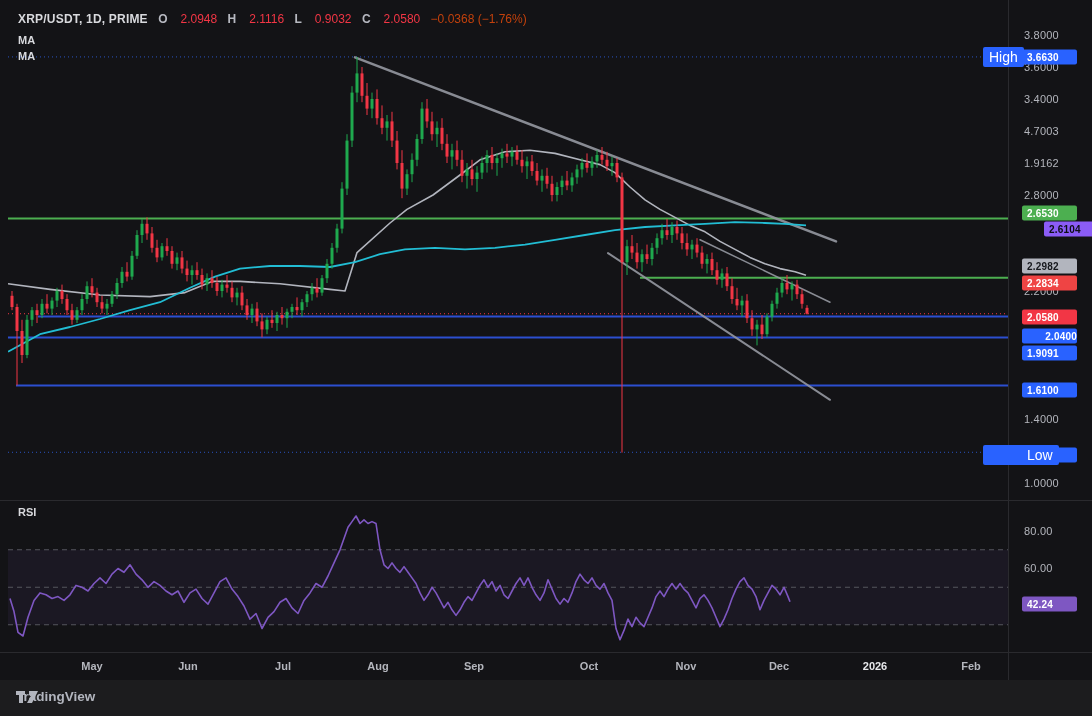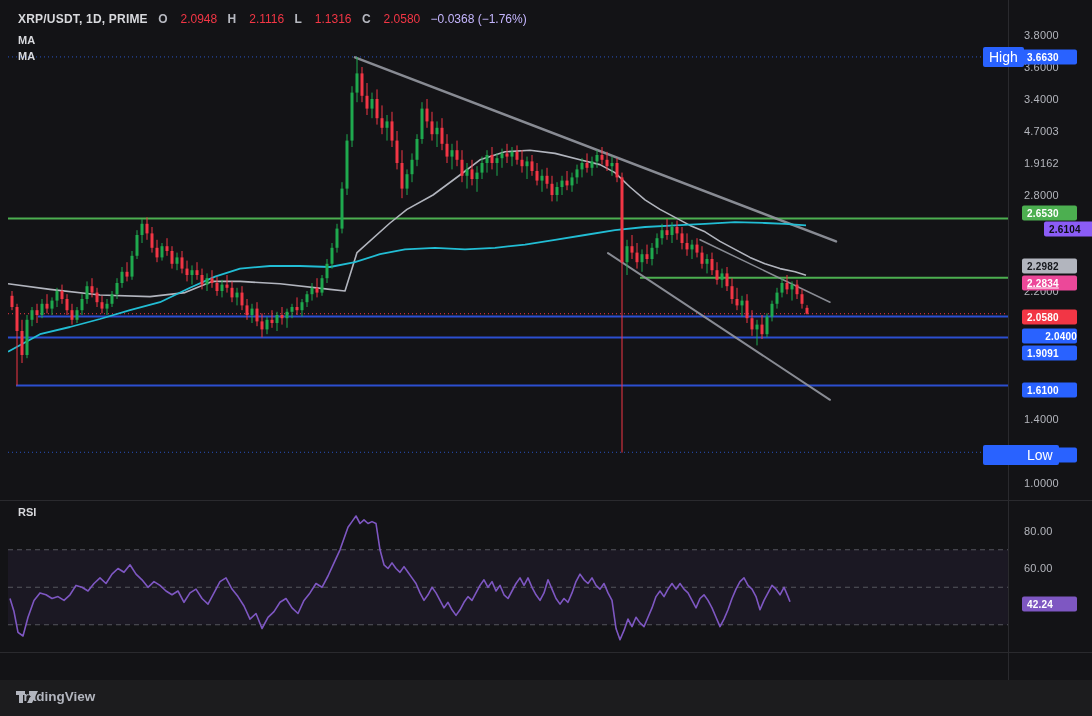--- a/index.html
+++ b/index.html
@@ -7,21 +7,21 @@
   #app{position:relative;width:1092px;height:716px;background:#1c1c1e;overflow:hidden;}
   #chart{position:absolute;left:0;top:0;width:1092px;height:680px;background:#131316;}
   #mainPane{position:absolute;left:8px;top:0;width:1000px;height:500px;}
   #rsiPane{position:absolute;left:8px;top:500px;width:1000px;height:152px;}
   .sep-h{position:absolute;left:0;width:1092px;height:1px;background:#2a2a2e;}
   .sep-v{position:absolute;top:0;left:1008px;width:1px;height:680px;background:#2a2a2e;}
   #legend{position:absolute;left:18px;top:12px;z-index:5;font-size:12px;color:#d8d9dd;white-space:nowrap;}
   #legend .sym{font-weight:700;letter-spacing:.2px;}
   #legend .lbl{color:#b7b9c1;margin-left:7px;font-weight:700;}
   #legend .val{color:#f23645;padding-left:13px;}
-  #legend .chg{color:#c4b5fd;margin-left:7px;}
+  #legend .chg{color:#c2410c;margin-left:7px;}
   .ma-row{position:absolute;left:18px;z-index:5;font-size:11px;font-weight:700;color:#d8d9dd;}
   #rsiTitle{position:absolute;left:10px;top:6px;z-index:5;font-size:11px;font-weight:700;color:#d8d9dd;}
   #priceAxis{position:absolute;left:1009px;top:0;width:83px;height:680px;}
   .tick{position:absolute;left:15px;transform:translateY(-50%);font-size:11px;color:#b4b6bd;letter-spacing:.2px;}
   .badge{position:absolute;left:13px;transform:translateY(-50%);width:50px;font-size:10px;font-weight:700;
          padding:2px 0 2px 5px;border-radius:2px;letter-spacing:.2px;}
   .side-label{position:absolute;transform:translateY(-50%);font-size:14px;font-weight:400;color:#fff;
               padding:2px 6px;border-radius:2px;z-index:6;}
   #timeAxis{position:absolute;left:8px;top:652px;width:1000px;height:28px;}
   .month{position:absolute;top:8px;transform:translateX(-50%);font-size:11px;font-weight:700;color:#b4b6bd;}
@@ -383,21 +383,21 @@
           <line x1="0" x2="1000" y1="124.75" y2="124.75" stroke="#55565e" stroke-width="1" stroke-dasharray="5,4"></line>
           <path d="M2 98.5 L6 111.6 L10 132.3 L15 136.0 L20 117.3 L26 100.4 L32 92.9 L38 94.8 L44 98.5 L50 96.6 L56 100.4 L62 94.8 L68 85.4 L74 87.3 L80 91.0 L86 83.5 L92 77.9 L98 83.5 L104 74.1 L110 68.5 L116 72.3 L122 64.8 L128 74.1 L134 79.8 L140 87.3 L146 81.6 L152 85.4 L158 91.0 L164 94.8 L170 91.0 L176 102.3 L182 92.9 L188 89.1 L194 98.5 L200 104.1 L206 92.9 L212 81.6 L218 77.9 L224 89.1 L230 96.6 L236 106.0 L242 119.1 L248 113.5 L254 128.5 L260 117.3 L266 111.6 L272 102.3 L278 98.5 L284 107.9 L290 113.5 L296 100.4 L302 92.9 L308 83.5 L314 87.3 L320 76.0 L326 62.9 L332 49.8 L336 38.5 L340 27.3 L344 21.6 L348 16.0 L352 23.5 L356 19.8 L360 23.5 L364 21.6 L368 23.5 L372 49.8 L376 64.8 L380 68.5 L384 62.9 L388 68.5 L392 72.3 L396 66.6 L400 72.3 L404 77.9 L408 83.5 L412 92.9 L416 100.4 L420 94.8 L424 87.3 L428 92.9 L432 100.4 L436 107.9 L440 102.3 L444 109.8 L448 115.4 L452 109.8 L456 102.3 L460 96.6 L464 100.4 L468 92.9 L472 85.4 L476 79.8 L480 87.3 L484 81.6 L488 91.0 L492 85.4 L496 94.8 L500 98.5 L504 91.0 L508 83.5 L512 77.9 L516 85.4 L520 77.9 L524 87.3 L528 94.8 L532 100.4 L536 92.9 L540 79.8 L544 89.1 L548 98.5 L552 104.1 L556 98.5 L560 102.3 L564 92.9 L568 81.6 L572 74.1 L576 79.8 L580 83.5 L584 77.9 L588 85.4 L592 89.1 L596 83.5 L600 92.9 L604 100.4 L608 128.5 L612 139.8 L616 130.4 L620 119.1 L624 126.6 L628 117.3 L632 122.9 L636 126.6 L640 117.3 L644 107.9 L648 96.6 L652 91.0 L656 96.6 L660 89.1 L664 83.5 L668 89.1 L672 83.5 L676 89.1 L680 92.9 L684 100.4 L688 107.9 L692 98.5 L696 94.8 L700 100.4 L704 107.9 L708 117.3 L712 126.6 L716 119.1 L720 109.8 L724 98.5 L728 89.1 L732 81.6 L736 77.9 L740 85.4 L744 89.1 L748 96.6 L752 109.8 L756 100.4 L760 92.9 L764 85.4 L768 89.1 L772 94.8 L776 87.3 L780 96.6 L782 101.8" fill="none" stroke="#7e57c2" stroke-width="1.6" stroke-linejoin="round"></path>
         </svg>
       <div id="rsiTitle">RSI</div>
     </div>
 
     <div id="legend">
       <span class="sym">XRP/USDT, 1D, PRIME</span>
       <span class="lbl">O</span><span class="val">2.0948</span>
       <span class="lbl">H</span><span class="val">2.1116</span>
-      <span class="lbl">L</span><span class="val">1.1316</span>
+      <span class="lbl">L</span><span class="val">0.9032</span>
       <span class="lbl">C</span><span class="val">2.0580</span>
       <span class="chg">−0.0368 (−1.76%)</span>
     </div>
     <div class="ma-row" style="top:34px">MA</div>
     <div class="ma-row" style="top:50px">MA</div>
 
     <div class="sep-h" style="top:500px"></div>
     <div class="sep-h" style="top:652px"></div>
     <div class="sep-v"></div>
 
@@ -412,28 +412,40 @@
         <div class="tick" style="top: 355px;">1.8000</div>
         <div class="tick" style="top: 419px;">1.4000</div>
         <div class="tick" style="top: 483px;">1.0000</div>
         <div class="tick" style="top: 531px;">80.00</div>
         <div class="tick" style="top: 568px;">60.00</div>
         <div class="side-label" style="background: rgb(41, 98, 255); left: -26px; top: 57px;">High</div>
         <div class="badge" style="top: 57px; background: rgb(41, 98, 255); color: rgb(255, 255, 255);">3.6630</div>
         <div class="badge" style="top: 213px; background: rgb(76, 175, 80); color: rgb(255, 255, 255);">2.6530</div>
         <div class="badge" style="top: 229px; background: #8b5cf6; color: rgb(12, 14, 21); margin-left: 22px;">2.6104</div>
         <div class="badge" style="top: 266px; background: rgb(178, 181, 190); color: rgb(22, 24, 29);">2.2982</div>
-        <div class="badge" style="top: 283px; background: #ec4899; color: rgb(255, 255, 255); text-decoration: underline;">2.2834</div>
+        <div class="badge" style="top: 283px; background: #ef4444; color: rgb(255, 255, 255);">2.2834</div>
         <div class="badge" style="top: 317px; background: rgb(242, 54, 69); color: rgb(255, 255, 255);">2.0580</div>
         <div class="badge" style="top: 336px; background: rgb(41, 98, 255); color: rgb(255, 255, 255); text-align: right;">2.0400</div>
         <div class="badge" style="top: 353px; background: rgb(41, 98, 255); color: rgb(255, 255, 255);">1.9091</div>
         <div class="badge" style="top: 390px; background: rgb(41, 98, 255); color: rgb(255, 255, 255);">1.6100</div>
         <div class="side-label" style="background: rgb(41, 98, 255); left: -26px; top: 455px; padding-left: 44px;">Low</div>
         <div class="badge" style="top: 455px; background: rgb(41, 98, 255); color: rgb(255, 255, 255);">1.1919</div>
         <div class="badge" style="top: 604px; background: rgb(126, 87, 194); color: rgb(255, 255, 255);">42.24</div>
+      </div>
+    <div id="timeAxis">
+        <div class="month" style="left: 84px;">May</div>
+        <div class="month" style="left: 180px;">Jun</div>
+        <div class="month" style="left: 275px;">Jul</div>
+        <div class="month" style="left: 370px;">Aug</div>
+        <div class="month" style="left: 466px;">Sep</div>
+        <div class="month" style="left: 581px;">Oct</div>
+        <div class="month" style="left: 678px;">Nov</div>
+        <div class="month" style="left: 771px;">Dec</div>
+        <div class="month year" style="left: 867px;">2026</div>
+        <div class="month" style="left: 963px;">Feb</div>
       </div>
   </div>
 
   <div id="brandBar">
     <div id="brand">
       <svg width="24" height="16" viewBox="0 0 24 16">
         <rect x="0" y="2" width="9" height="4" fill="#b2b5be"></rect>
         <rect x="3" y="2" width="4" height="12" fill="#b2b5be"></rect>
         <path d="M13 2 h9 l-6 12 h-5 l4.4-8 H13 z" fill="#b2b5be"></path>
       </svg>

